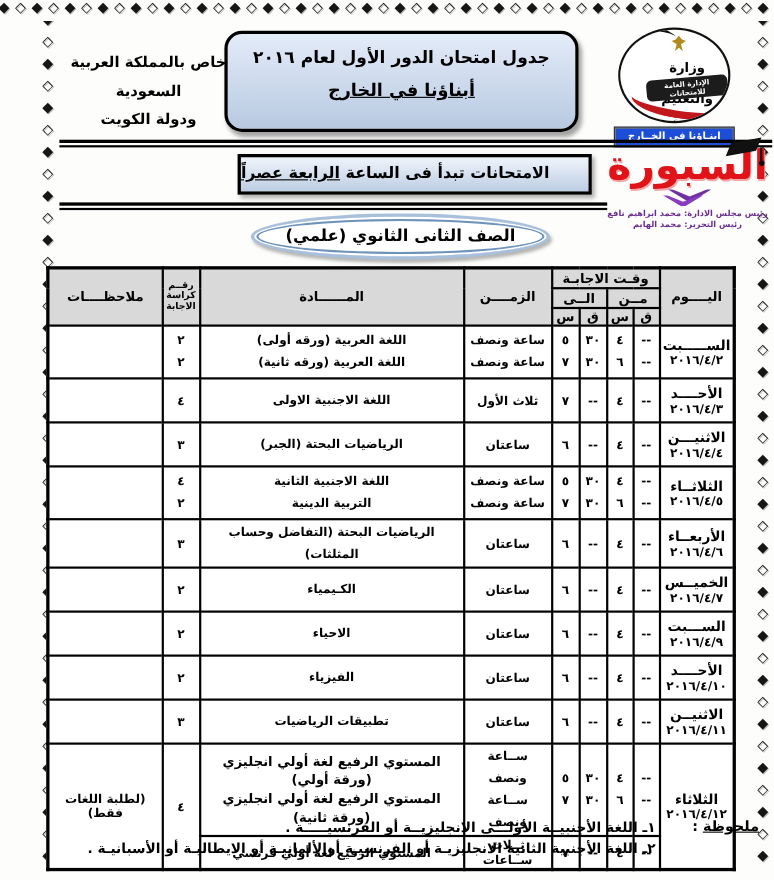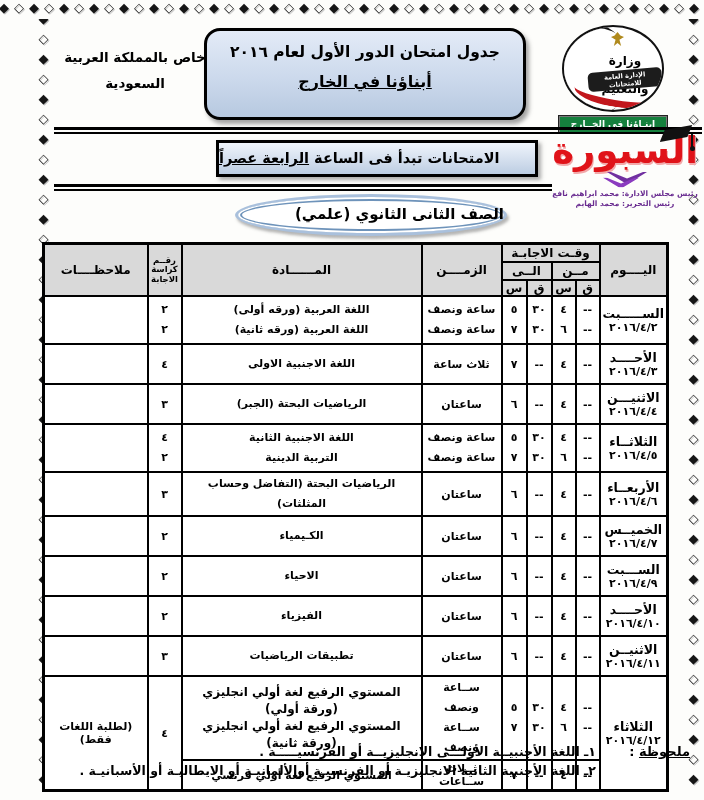--- a/index.html
+++ b/index.html
@@ -31,21 +31,21 @@
   .ml-crescent { position:absolute; left:-28px; top:-6px; width:96px; height:99px; border-radius:50%; background:#111; }
   .ml-crescent::after { content:""; position:absolute; left:18px; top:7px; width:84px; height:85px; border-radius:50%; background:#fff; }
   .ml-eagle { position:absolute; left:47px; top:5px; width:13px; height:14px; background:#b08a1e;
               clip-path:polygon(50% 0,72% 25%,100% 35%,65% 55%,78% 100%,50% 78%,22% 100%,35% 55%,0 35%,28% 25%); }
   .ml-t1 { position:absolute; left:26px; top:27px; width:70px; font-size:12px; font-weight:bold; text-align:center; }
   .ml-t2 { position:absolute; left:24px; top:43px; width:74px; font-size:6.5px; font-weight:bold; text-align:center;
            color:#fff; background:#1c1c1c; border-radius:5px; padding:1.5px 0; transform:rotate(-5deg); }
   .ml-swoosh { position:absolute; left:10px; bottom:3px; width:84px; height:28px; border-radius:50%;
                border-bottom:7px solid #c2171d; transform:rotate(9deg); }
   #logo-caption { position:absolute; left:559px; top:116px; width:108px; height:17px;
-                  background:#15803d; border:1px solid #777; outline:1px solid #222;
+                  background:#1d4ed8; border:1px solid #777; outline:1px solid #222;
                   color:#fff; font-size:9px; font-weight:bold; text-align:center; line-height:15px; }
 
   .dbl-rule { position:absolute; border-top:3px solid #000; border-bottom:2px solid #000; height:7px; background:transparent; }
   #rule-1 { left:54px; top:127px; width:648px; }
   #rule-2 { left:54px; top:184px; width:498px; }
 
   
   #start-banner { position:absolute; left:216px; top:140px; width:322px; height:37px;
                   border:3px solid #000; text-align:left; font-size:14.5px; font-weight:bold; line-height:31px;
                   background:linear-gradient(180deg,#eff4fb 0%,#ccd9ea 70%,#bccde2 100%);
@@ -61,22 +61,22 @@
   .sab-name { font-size:37px; font-weight:bold; color:#e01319; line-height:40px; letter-spacing:-1px;
               text-shadow:1px 1.5px 0 #f2a9aa; }
   .sab-books { width:48px; height:15px; margin:1px auto 0; position:relative; }
   .sab-books::before, .sab-books::after { content:""; position:absolute; width:40px; height:11px; background:#7030a0;
               clip-path:polygon(0 0,10% 0,50% 60%,90% 0,100% 0,55% 100%,45% 100%); }
   .sab-books::before { top:0; left:6px; }
   .sab-books::after  { top:5px; left:0; transform:scale(.92); background:#8a3bbf; }
   .sab-credits { margin-top:2px; font-size:7.5px; font-weight:bold; color:#6a2d91; line-height:9.5px; }
 
   
-  #grade-oval { position:absolute; left:235px; top:194px; width:272px; height:42px; background:#fff;
-                border:3px solid #a9c0dc; border-radius:50%; 
+  #grade-oval { position:absolute; left:228px; top:194px; width:272px; height:42px; background:#fff;
+                border:3px solid #a9c0dc; border-radius:50%; text-align:center;
                 line-height:34px; font-size:15px; font-weight:bold;
                 box-shadow:2px 3px 3px rgba(110,110,110,.5), inset 0 0 0 2px #fff, inset 0 0 0 4px #6e93ba; }
 
   
   #exam-table { position:absolute; left:42px; top:242px; width:624px; border-collapse:collapse;
                 table-layout:fixed; text-align:center; font-weight:bold; background:#fff;
                 border:3px solid #000; }
   #exam-table th, #exam-table td { border:2px solid #000; padding:1px 2px; vertical-align:middle; }
   #exam-table thead th { background:#d9d9d9; font-size:12px;margin-top:14px; }
   thead tr.hr1 { height:18px; } thead tr.hr2 { height:18px; } thead tr.hr3 { height:16px; }
@@ -100,20 +100,21 @@
 </style>
 </head>
 <body>
 
 <div id="orn-top" class="orn">◆◇◆◇◆◇◆◇◆◇◆◇◆◇◆◇◆◇◆◇◆◇◆◇◆◇◆◇◆◇◆◇◆◇◆◇◆◇◆◇◆◇◆◇◆◇◆◇◆◇◆◇◆◇◆◇◆◇◆◇◆◇◆◇◆◇◆◇◆◇◆◇◆◇◆◇◆◇◆◇◆◇◆◇◆◇◆◇◆◇◆◇◆◇◆◇◆◇◆◇◆◇◆◇◆◇◆◇◆◇◆◇◆◇◆◇◆◇◆◇◆◇◆◇◆◇◆◇◆◇◆◇◆◇◆◇◆◇◆◇◆◇◆◇◆◇◆◇◆◇◆◇◆◇◆◇◆◇◆◇◆◇◆◇◆◇◆◇◆◇◆◇◆◇◆◇◆◇◆◇</div>
 <div id="orn-left" class="orn">◆◇◆◇◆◇◆◇◆◇◆◇◆◇◆◇◆◇◆◇◆◇◆◇◆◇◆◇◆◇◆◇◆◇◆◇◆◇◆◇◆◇◆◇◆◇◆◇◆◇◆◇◆◇◆◇◆◇◆◇◆◇◆◇◆◇◆◇◆◇◆◇◆◇◆◇◆◇◆◇◆◇◆◇◆◇◆◇◆◇◆◇◆◇◆◇◆◇◆◇◆◇◆◇◆◇◆◇◆◇◆◇◆◇◆◇◆◇◆◇◆◇◆◇◆◇◆◇◆◇◆◇◆◇◆◇◆◇◆◇◆◇◆◇◆◇◆◇◆◇◆◇◆◇◆◇◆◇◆◇◆◇◆◇◆◇◆◇◆◇◆◇◆◇◆◇◆◇◆◇</div>
 <div id="orn-right" class="orn">◆◇◆◇◆◇◆◇◆◇◆◇◆◇◆◇◆◇◆◇◆◇◆◇◆◇◆◇◆◇◆◇◆◇◆◇◆◇◆◇◆◇◆◇◆◇◆◇◆◇◆◇◆◇◆◇◆◇◆◇◆◇◆◇◆◇◆◇◆◇◆◇◆◇◆◇◆◇◆◇◆◇◆◇◆◇◆◇◆◇◆◇◆◇◆◇◆◇◆◇◆◇◆◇◆◇◆◇◆◇◆◇◆◇◆◇◆◇◆◇◆◇◆◇◆◇◆◇◆◇◆◇◆◇◆◇◆◇◆◇◆◇◆◇◆◇◆◇◆◇◆◇◆◇◆◇◆◇◆◇◆◇◆◇◆◇◆◇◆◇◆◇◆◇◆◇◆◇◆◇</div>
 
 <div id="ksa-note">
   <div>خاص بالمملكة العربية السعودية</div>
+  <div>ودولة الكويت</div>
 </div>
 
 <div id="title-box">
   <div class="title-l1">جدول امتحان الدور الأول لعام ٢٠١٦</div>
   <div class="title-l2">أبناؤنا في الخارج</div>
 </div>
 
 <div id="ministry-logo">
   <div class="ml-crescent"></div>
   <div class="ml-eagle"></div>
@@ -221,21 +222,21 @@
       </tr>
       <tr class="rh-single">
         <td class="day-cell">
           <div class="day-name">الأحــــد</div>
           <div class="day-date">٢٠١٦/٤/٣</div>
         </td>
         <td class="time-cell">--</td>
         <td class="time-cell">٤</td>
         <td class="time-cell">--</td>
         <td class="time-cell">٧</td>
-        <td class="duration-cell">ثلاث ساعة</td>
+        <td class="duration-cell">ثلاث الأول</td>
         <td class="subject-cell">
           <div class="cell-line subject-line">اللغة الاجنبية الاولى</div>
         </td>
         <td class="booklet-cell">٤</td>
         <td class="notes-cell"></td>
       </tr>
       <tr class="rh-single">
         <td class="day-cell">
           <div class="day-name">الاثنيـــن</div>
           <div class="day-date">٢٠١٦/٤/٤</div>

